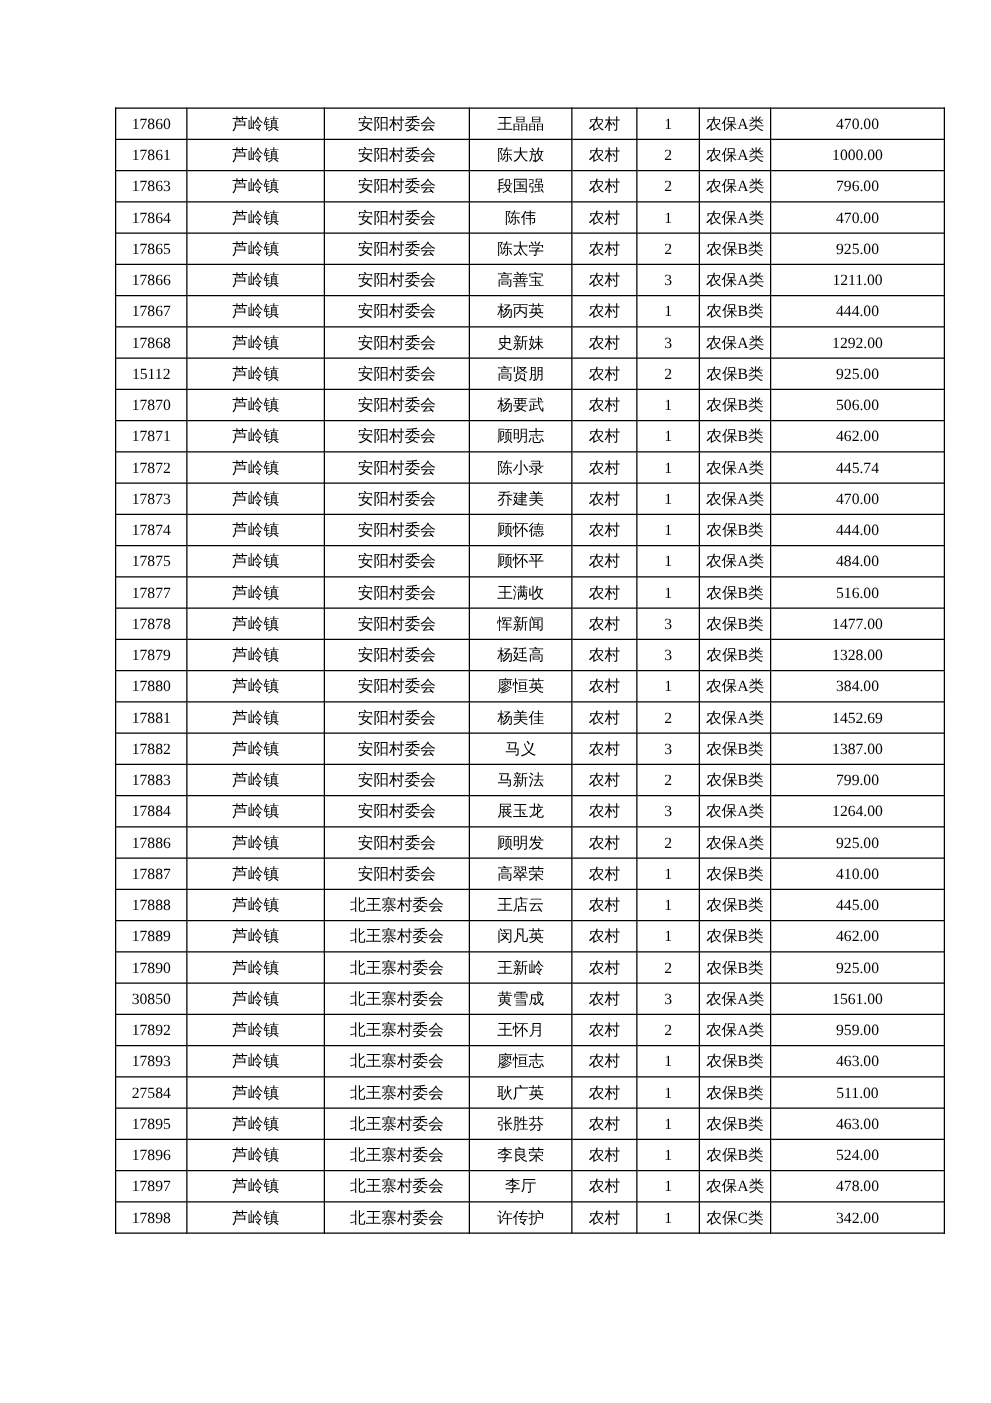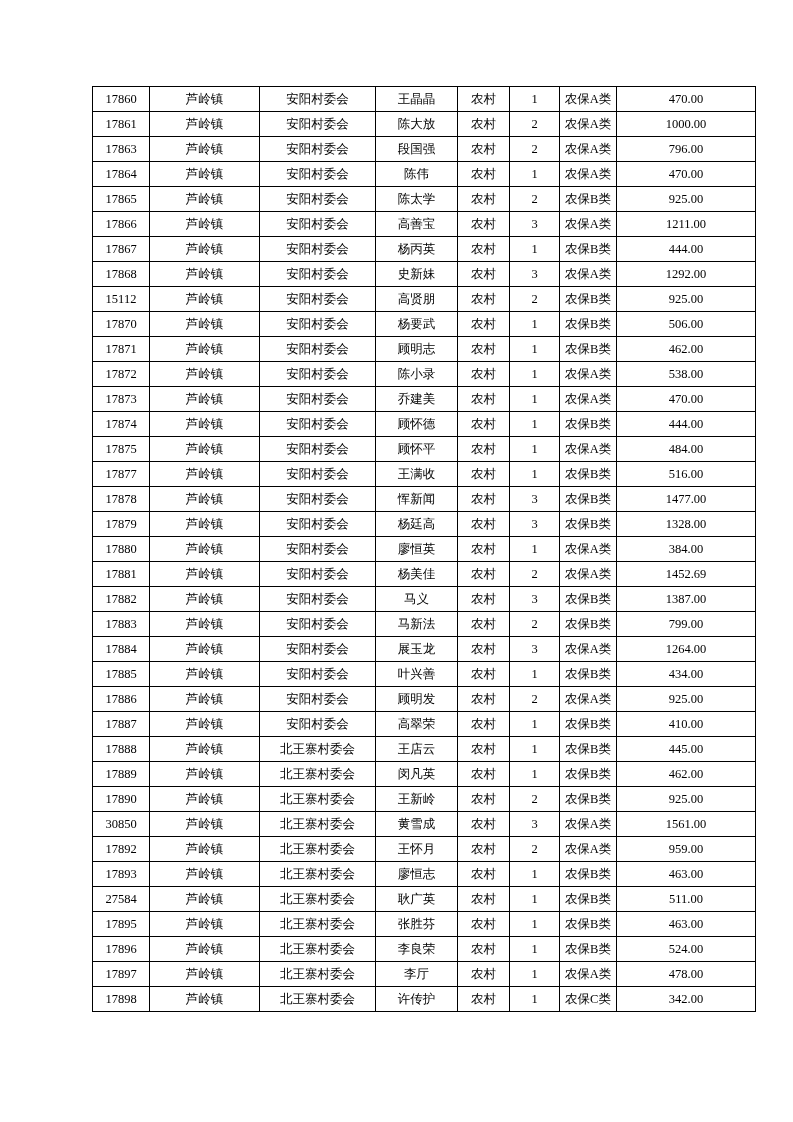--- a/index.html
+++ b/index.html
@@ -174,21 +174,21 @@
           <td>462.00</td>
         </tr>
         <tr>
           <td>17872</td>
           <td>芦岭镇</td>
           <td>安阳村委会</td>
           <td>陈小录</td>
           <td>农村</td>
           <td>1</td>
           <td>农保A类</td>
-          <td>538.00</td>
+          <td>445.74</td>
         </tr>
         <tr>
           <td>17873</td>
           <td>芦岭镇</td>
           <td>安阳村委会</td>
           <td>乔建美</td>
           <td>农村</td>
           <td>1</td>
           <td>农保A类</td>
           <td>470.00</td>
@@ -285,30 +285,20 @@
         </tr>
         <tr>
           <td>17884</td>
           <td>芦岭镇</td>
           <td>安阳村委会</td>
           <td>展玉龙</td>
           <td>农村</td>
           <td>3</td>
           <td>农保A类</td>
           <td>1264.00</td>
-        </tr>
-        <tr>
-          <td>17885</td>
-          <td>芦岭镇</td>
-          <td>安阳村委会</td>
-          <td>叶兴善</td>
-          <td>农村</td>
-          <td>1</td>
-          <td>农保B类</td>
-          <td>434.00</td>
         </tr>
         <tr>
           <td>17886</td>
           <td>芦岭镇</td>
           <td>安阳村委会</td>
           <td>顾明发</td>
           <td>农村</td>
           <td>2</td>
           <td>农保A类</td>
           <td>925.00</td>

